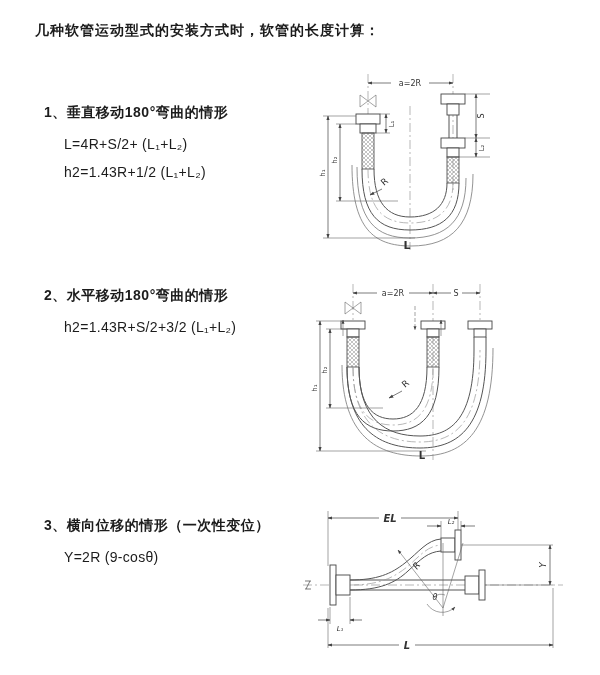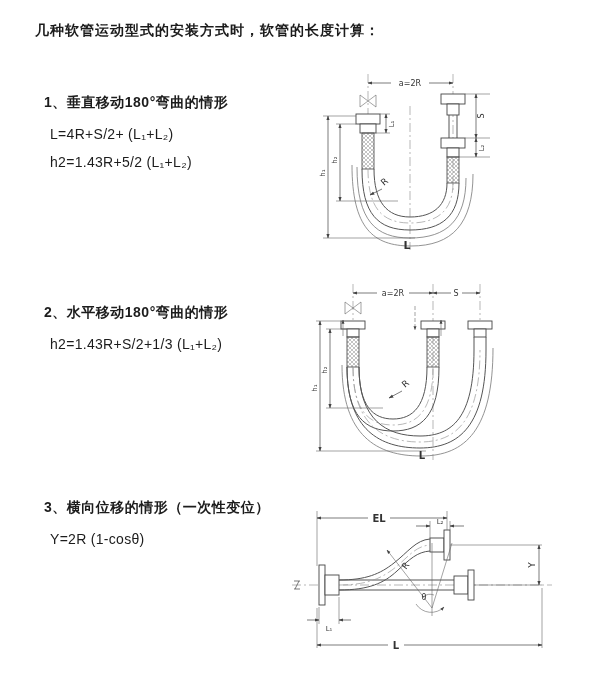--- a/index.html
+++ b/index.html
@@ -6,59 +6,59 @@
   #page{
     position:relative;width:600px;height:675px;background:#fff;overflow:hidden;
     font-family:"Liberation Sans","DejaVu Sans",sans-serif;color:#1c1c1c;
   }
   .doc-title{
     position:absolute;left:35px;top:22px;font-size:14px;font-weight:bold;
     letter-spacing:1px;white-space:nowrap;
   }
   .section{position:absolute;left:44px;}
   .sec-heading{font-size:14px;font-weight:bold;letter-spacing:0.5px;height:28px;line-height:20px;white-space:nowrap;}
-  .formula{font-size:14px;font-weight:500;margin-left:6px;height:28px;line-height:28px;white-space:nowrap;letter-spacing:0.3px;}
-  #sec1{top:92px;}
-  #sec2{top:302px;}
-  #sec3{top:497px;}
+  .formula{font-size:14px;font-weight:500;margin-left:20px;height:28px;line-height:28px;white-space:nowrap;letter-spacing:0.3px;}
+  #sec1{top:102px;}
+  #sec2{top:285px;}
+  #sec3{top:515px;}
   .diagram{position:absolute;}
   #dia1{left:310px;top:68px;}
   #dia2{left:308px;top:278px;}
-  #dia3{left:284px;top:498px;}
+  #dia3{left:295px;top:498px;font-style:italic;}
   svg{display:block;}
   svg text{font-family:"DejaVu Sans",sans-serif;fill:#333;}
   .wall{stroke:#555;stroke-width:1;fill:none;}
   .wall2{stroke:#777;stroke-width:0.8;fill:none;}
   .cl{stroke:#999;stroke-width:0.7;fill:none;stroke-dasharray:9 3 2 3;}
   .dim{stroke:#444;stroke-width:0.7;fill:none;}
   .thin{stroke:#666;stroke-width:0.6;fill:none;}
   .fit{fill:#fff;stroke:#444;stroke-width:0.9;}
   .lblbg{fill:#fff;}
 </style>
 </head>
 <body>
 
 <div id="page">
 
   <div class="doc-title">几种软管运动型式的安装方式时，软管的长度计算：</div>
 
   <div class="section" id="sec1">
     <div class="sec-heading">1、垂直移动180°弯曲的情形</div>
     <div class="formula">L=4R+S/2+ (L₁+L₂)</div>
-    <div class="formula">h2=1.43R+5/2 (L₁+L₂)</div>
+    <div class="formula">h2=1.43R+1/2 (L₁+L₂)</div>
   </div>
 
   <div class="section" id="sec2">
     <div class="sec-heading">2、水平移动180°弯曲的情形</div>
-    <div class="formula">h2=1.43R+S/2+1/3 (L₁+L₂)</div>
+    <div class="formula">h2=1.43R+S/2+3/2 (L₁+L₂)</div>
   </div>
 
   <div class="section" id="sec3">
     <div class="sec-heading">3、横向位移的情形（一次性变位）</div>
-    <div class="formula">Y=2R (1-cosθ)</div>
+    <div class="formula">Y=2R (9-cosθ)</div>
   </div>
 
   <div class="diagram" id="dia1">
     <svg width="280" height="190" viewBox="0 0 280 190">
       <defs>
         <marker id="ar1" viewBox="0 0 10 10" refX="9" refY="5" markerWidth="7" markerHeight="7" orient="auto-start-reverse">
           <polygon points="0,1.5 10,5 0,8.5" fill="#444"></polygon>
         </marker>
         <pattern id="hatch1" width="4" height="4" patternUnits="userSpaceOnUse">
           <path d="M0,0 L4,4 M4,0 L0,4" stroke="#888" stroke-width="0.5"></path>

